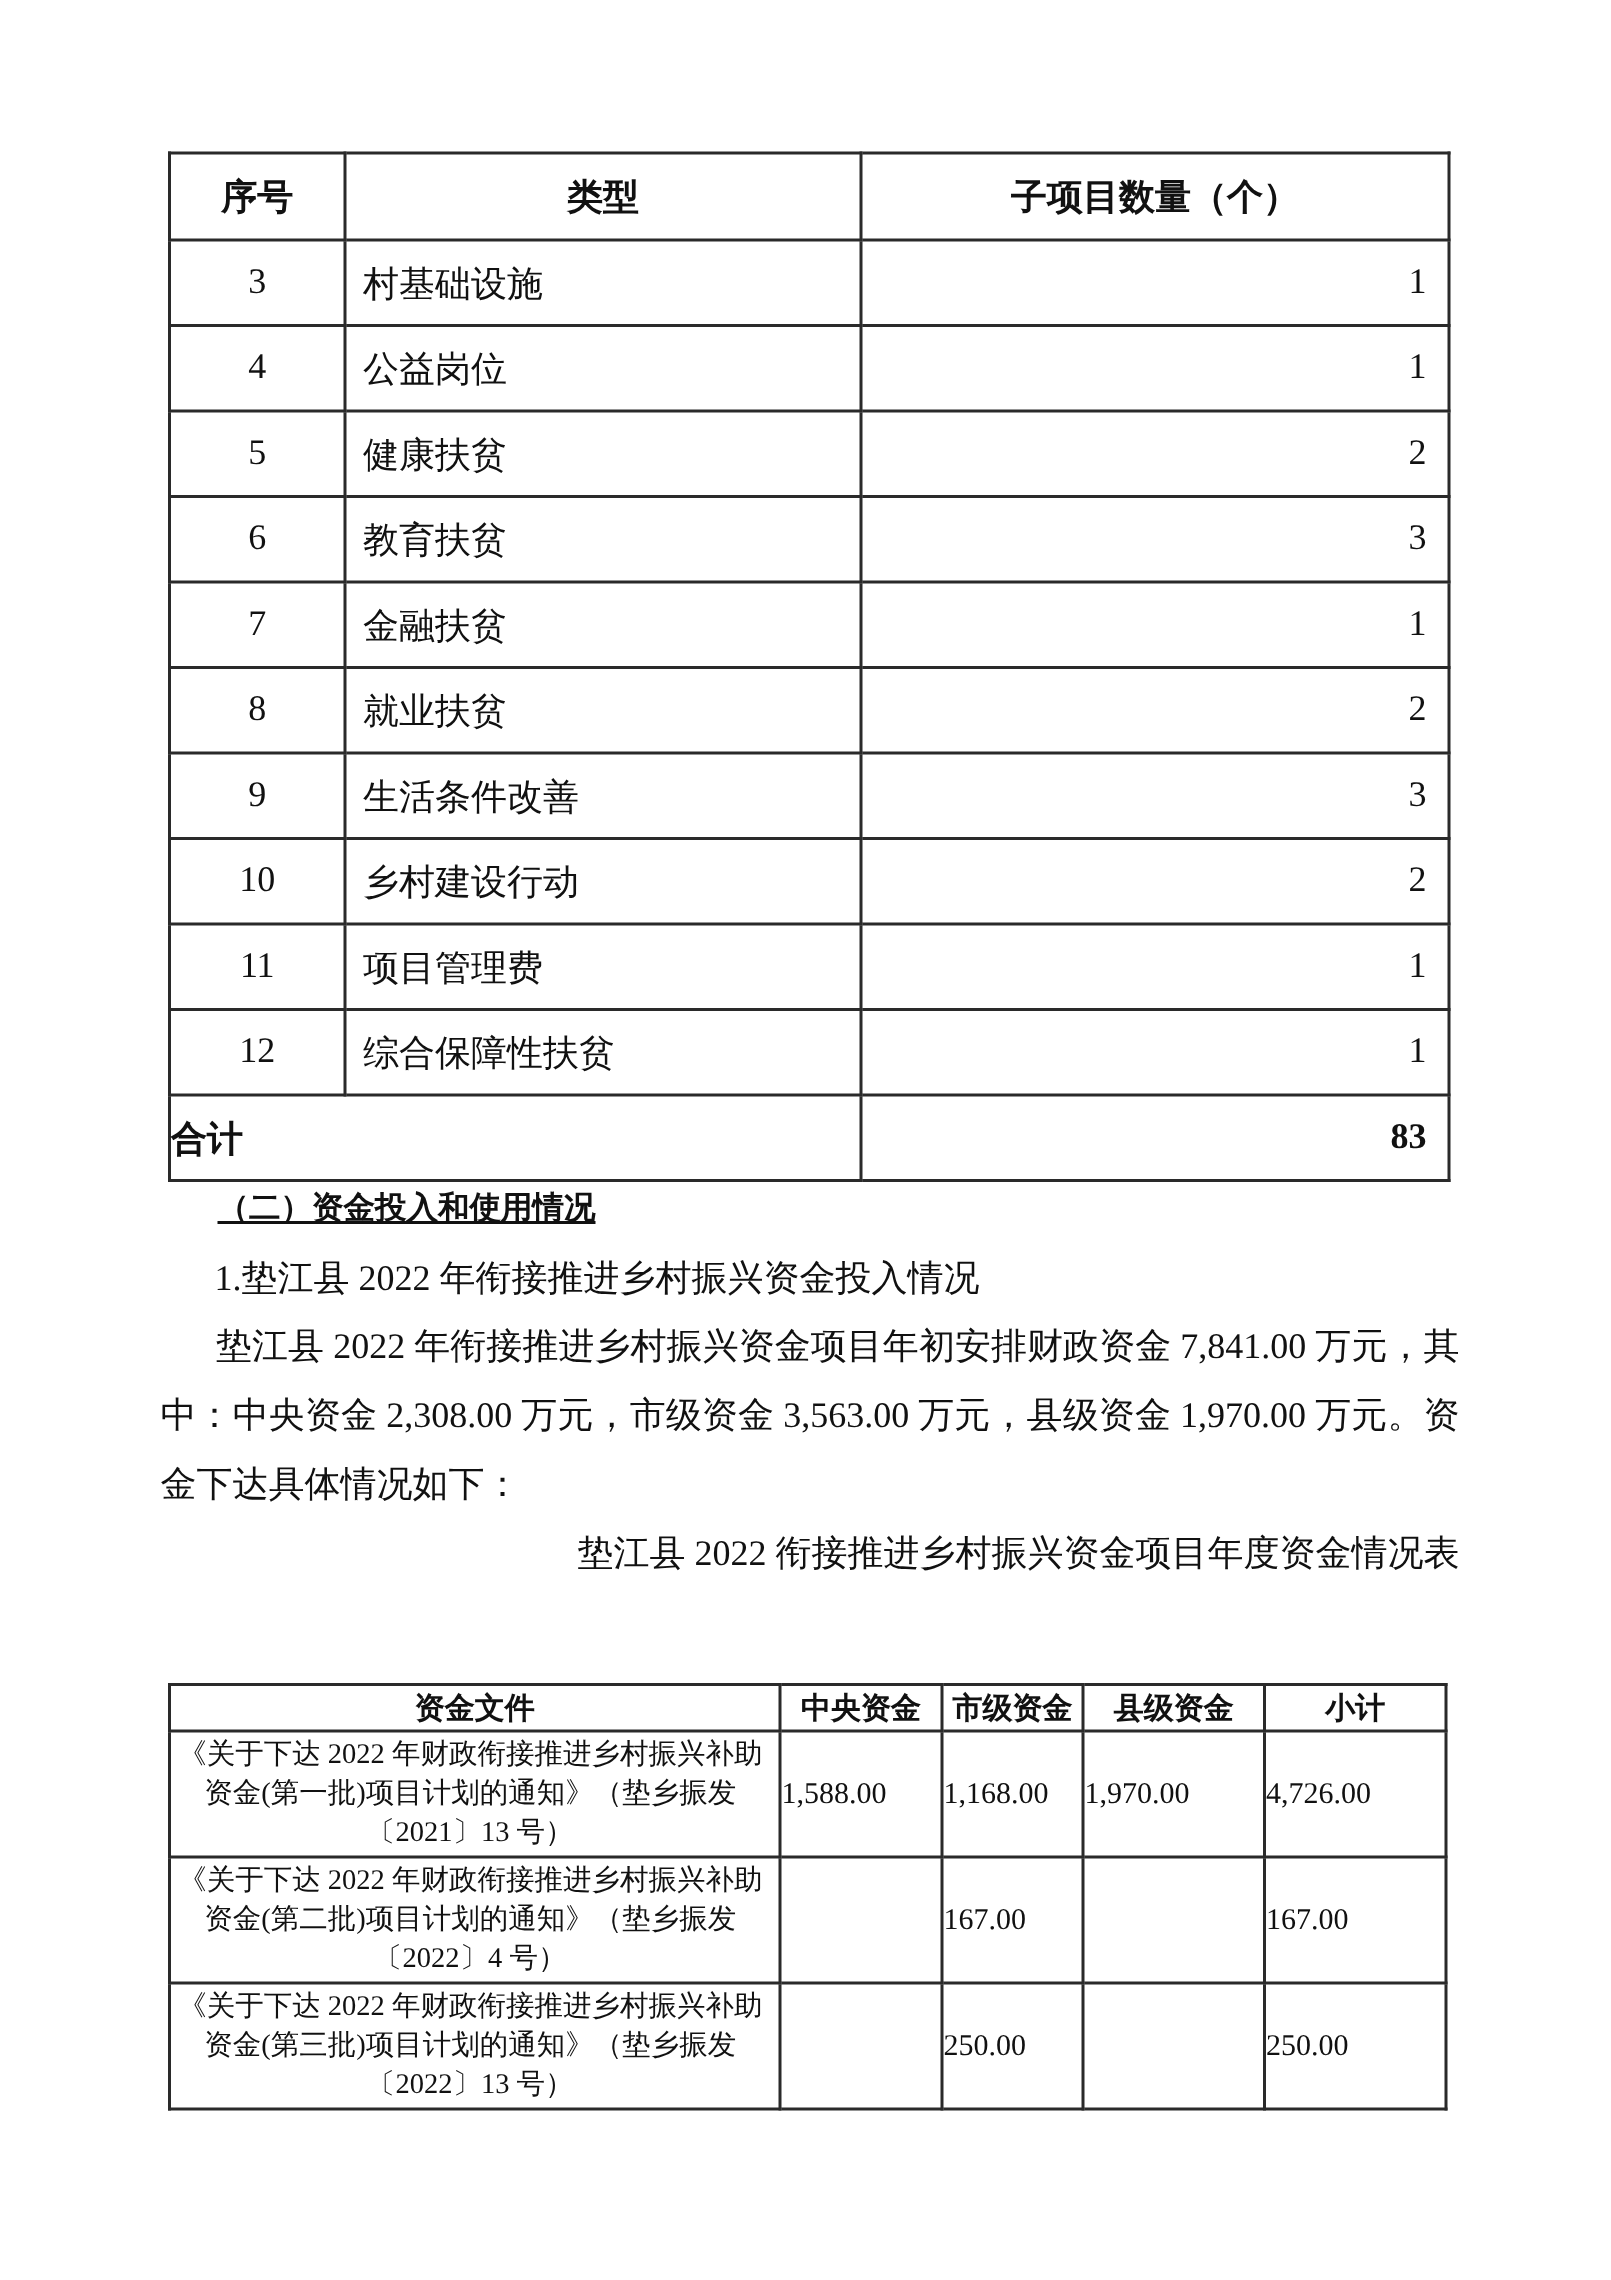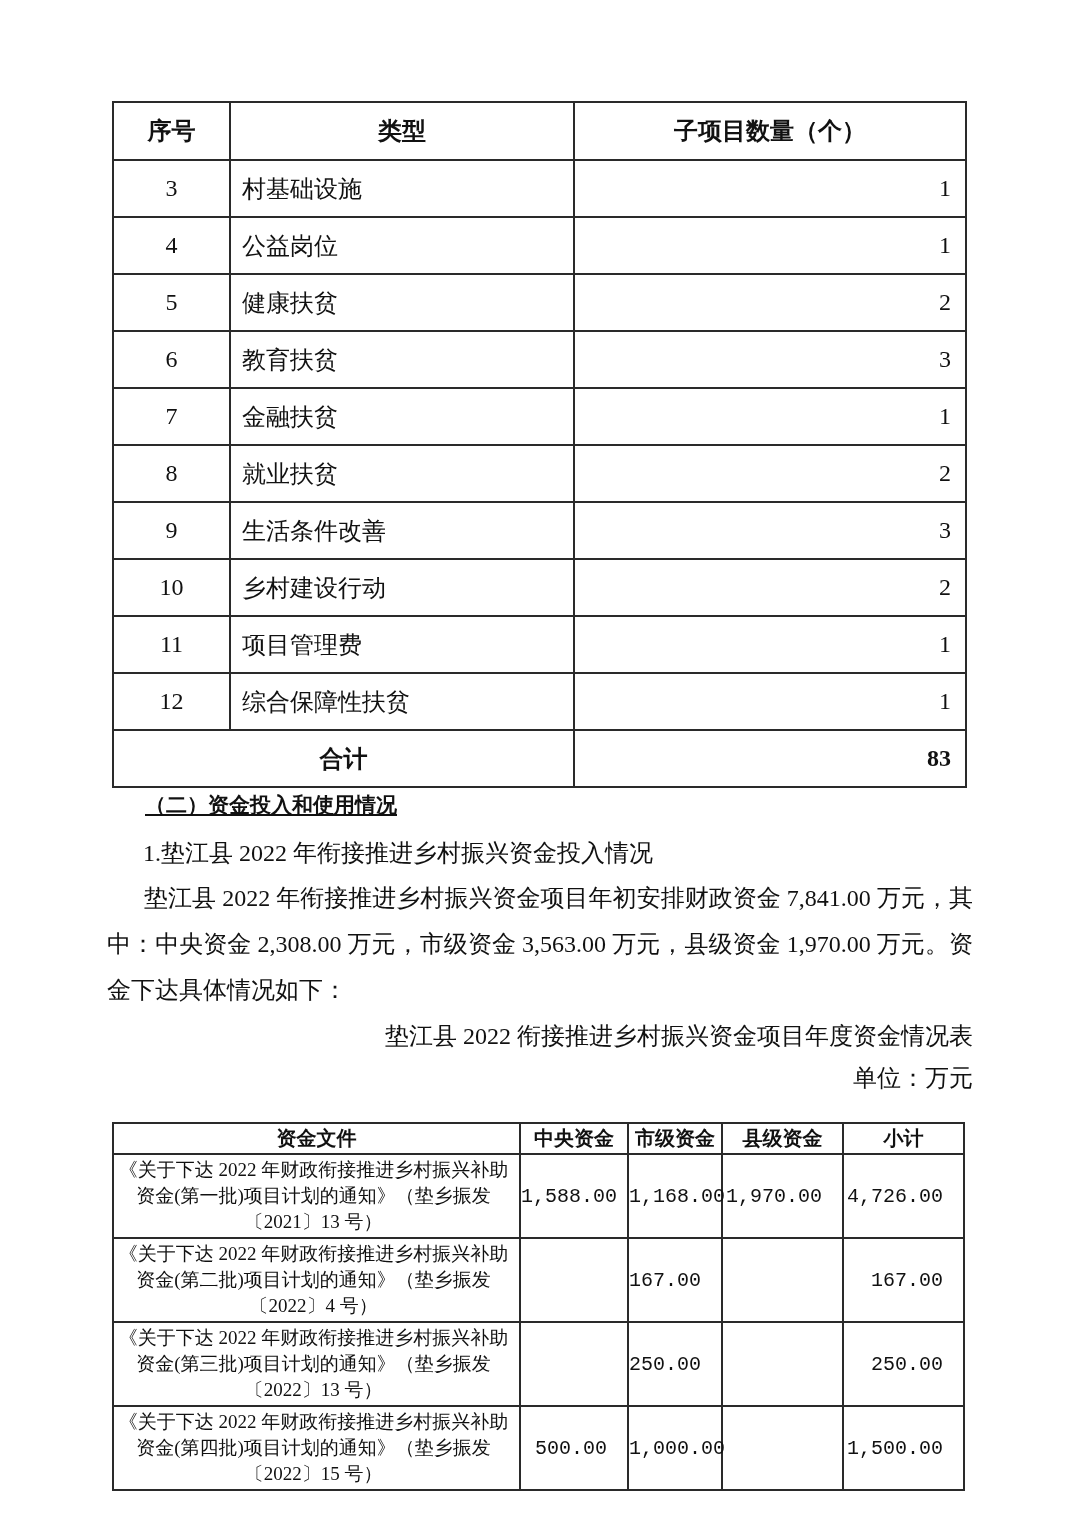--- a/index.html
+++ b/index.html
@@ -30,21 +30,21 @@
   .t1 thead th {
     height: 58px;
     font-weight: bold;
     text-align: center;
     margin-top: 25px;
   }
   .t1 tbody td { height: 57px; }
   .t1 .c-no   { text-align: center; }
   .t1 .c-type { text-align: left; padding-left: 11px; }
   .t1 .c-cnt  { text-align: right; padding-right: 14px; }
-  .t1 .total-label { text-align: center; font-weight: bold; }
+  .t1 .total-label { font-weight: bold; }
   .t1 .total-value { text-align: right; font-weight: bold; padding-right: 14px; padding-left: 19px; }
 
   
   .textblock {
     position: absolute;
     left: 107px; top: 786px;
     width: 866px;
   }
   .sec-heading {
     margin-top: 1px;
@@ -97,23 +97,21 @@
     padding: 1px 2px;
   }
   .t2 tbody td { height: 55px; }
   .t2 .c-file {
     text-align: center;
     padding: 2px 6px 2px 0;
     line-height: 26px;
     font-size: 19px;
   }
   .t2 .c-num {
-    text-align: right;
-    padding-right: 20px;
-    font-family: Liberation Mono, monospace;
+    padding-right: 0;
   }
 </style>
 </head>
 <body>
 
 <div class="page">
 
   <table class="t1">
     <colgroup>
         <col style="width:117px">
@@ -183,21 +181,20 @@
         <td class="total-value">83</td>
       </tr>
     </tbody>
   </table>
 
   <div class="textblock">
     <div class="sec-heading">（二）资金投入和使用情况</div>
     <div class="sub-heading">1.垫江县 2022 年衔接推进乡村振兴资金投入情况</div>
     <div class="para">垫江县 2022 年衔接推进乡村振兴资金项目年初安排财政资金 7,841.00 万元，其中：中央资金 2,308.00 万元，市级资金 3,563.00 万元，县级资金 1,970.00  万元。资金下达具体情况如下：</div>
     <div class="tbl-title">垫江县 2022 衔接推进乡村振兴资金项目年度资金情况表</div>
-    <div class="unit-line">单位：万元</div>
   </div>
 
   <table class="t2">
     <colgroup>
         <col style="width:407px">
         <col style="width:108px">
         <col style="width:94px">
         <col style="width:121px">
         <col style="width:121px">
       </colgroup>
@@ -225,23 +222,16 @@
         <td class="c-num"></td>
         <td class="c-num">167.00</td>
       </tr>
       <tr>
         <td class="c-file">《关于下达 2022 年财政衔接推进乡村振兴补助资金(第三批)项目计划的通知》（垫乡振发〔2022〕13 号）</td>
         <td class="c-num"></td>
         <td class="c-num">250.00</td>
         <td class="c-num"></td>
         <td class="c-num">250.00</td>
       </tr>
-      <tr>
-        <td class="c-file">《关于下达 2022 年财政衔接推进乡村振兴补助资金(第四批)项目计划的通知》（垫乡振发〔2022〕15 号）</td>
-        <td class="c-num">500.00</td>
-        <td class="c-num">1,000.00</td>
-        <td class="c-num"></td>
-        <td class="c-num">1,500.00</td>
-      </tr>
     </tbody>
   </table>
 
 </div>
 
 </body></html>

